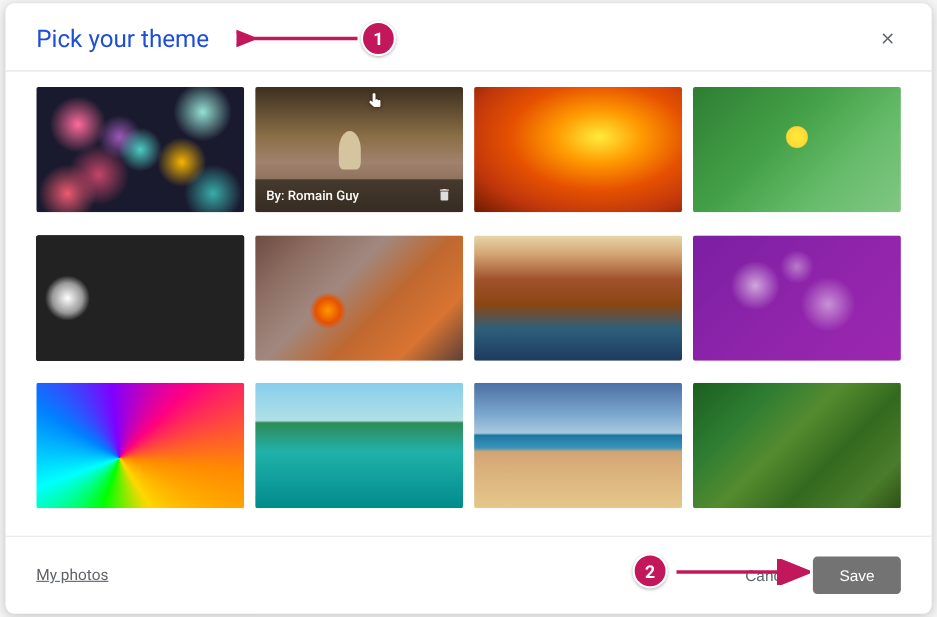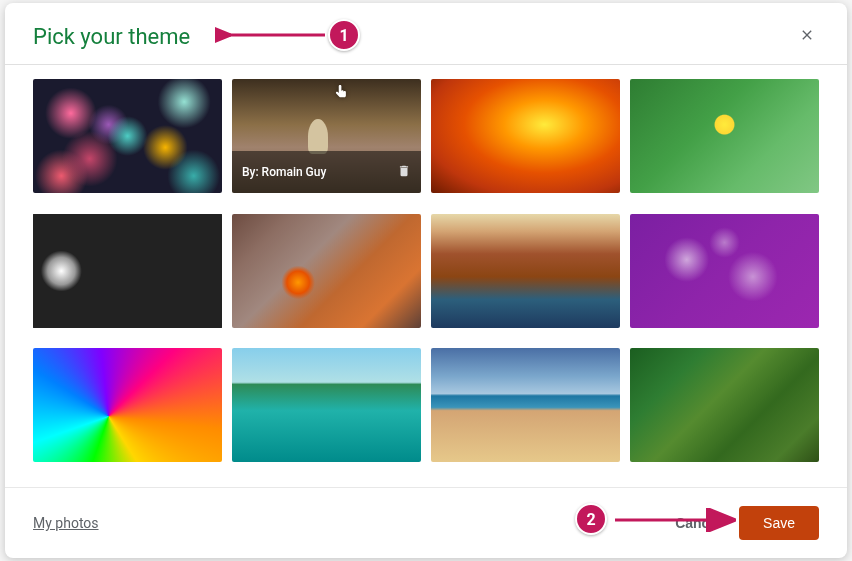--- a/index.html
+++ b/index.html
@@ -30,21 +30,21 @@
     .dialog-header {
       display: flex;
       align-items: center;
       justify-content: space-between;
       padding: 20px 28px 14px 28px;
       border-bottom: 1px solid #e0e0e0;
     }
     .dialog-title {
       font-size: 22px;
       font-weight: 400;
-      color: #15803d;
+      color: #1d4ed8;
     }
     .close-btn {
       background: none;
       border: none;
       cursor: pointer;
       color: #5f6368;
       padding: 4px;
       display: flex;
       align-items: center;
       justify-content: center;
@@ -70,21 +70,21 @@
     }
     .tile-bg {
       width: 100%;
       height: 100%;
     }
     .tile-overlay {
       position: absolute;
       left: 0;
       right: 0;
       bottom: 0;
-      height: 42px;
+      height: 30px;
       background: rgba(0,0,0,0.5);
       display: flex;
       align-items: center;
       justify-content: space-between;
       padding: 0 10px;
     }
     .tile-overlay-text {
       color: #fff;
       font-size: 12px;
       font-weight: 500;
@@ -123,26 +123,26 @@
     .footer-buttons {
       display: flex;
       gap: 14px;
       align-items: center;
     }
     .cancel-btn {
       background: none;
       border: none;
       color: #5f6368;
       font-size: 14px;
-      font-weight: 700;
+      font-weight: 400;
       cursor: pointer;
       padding: 8px 4px;
     }
     .save-btn {
-      background: #c2410c;
+      background: #737373;
       border: none;
       color: #fff;
       font-size: 14px;
       font-weight: 500;
       cursor: pointer;
       padding: 9px 24px;
       border-radius: 4px;
     }
     .annotation {
       position: absolute;

